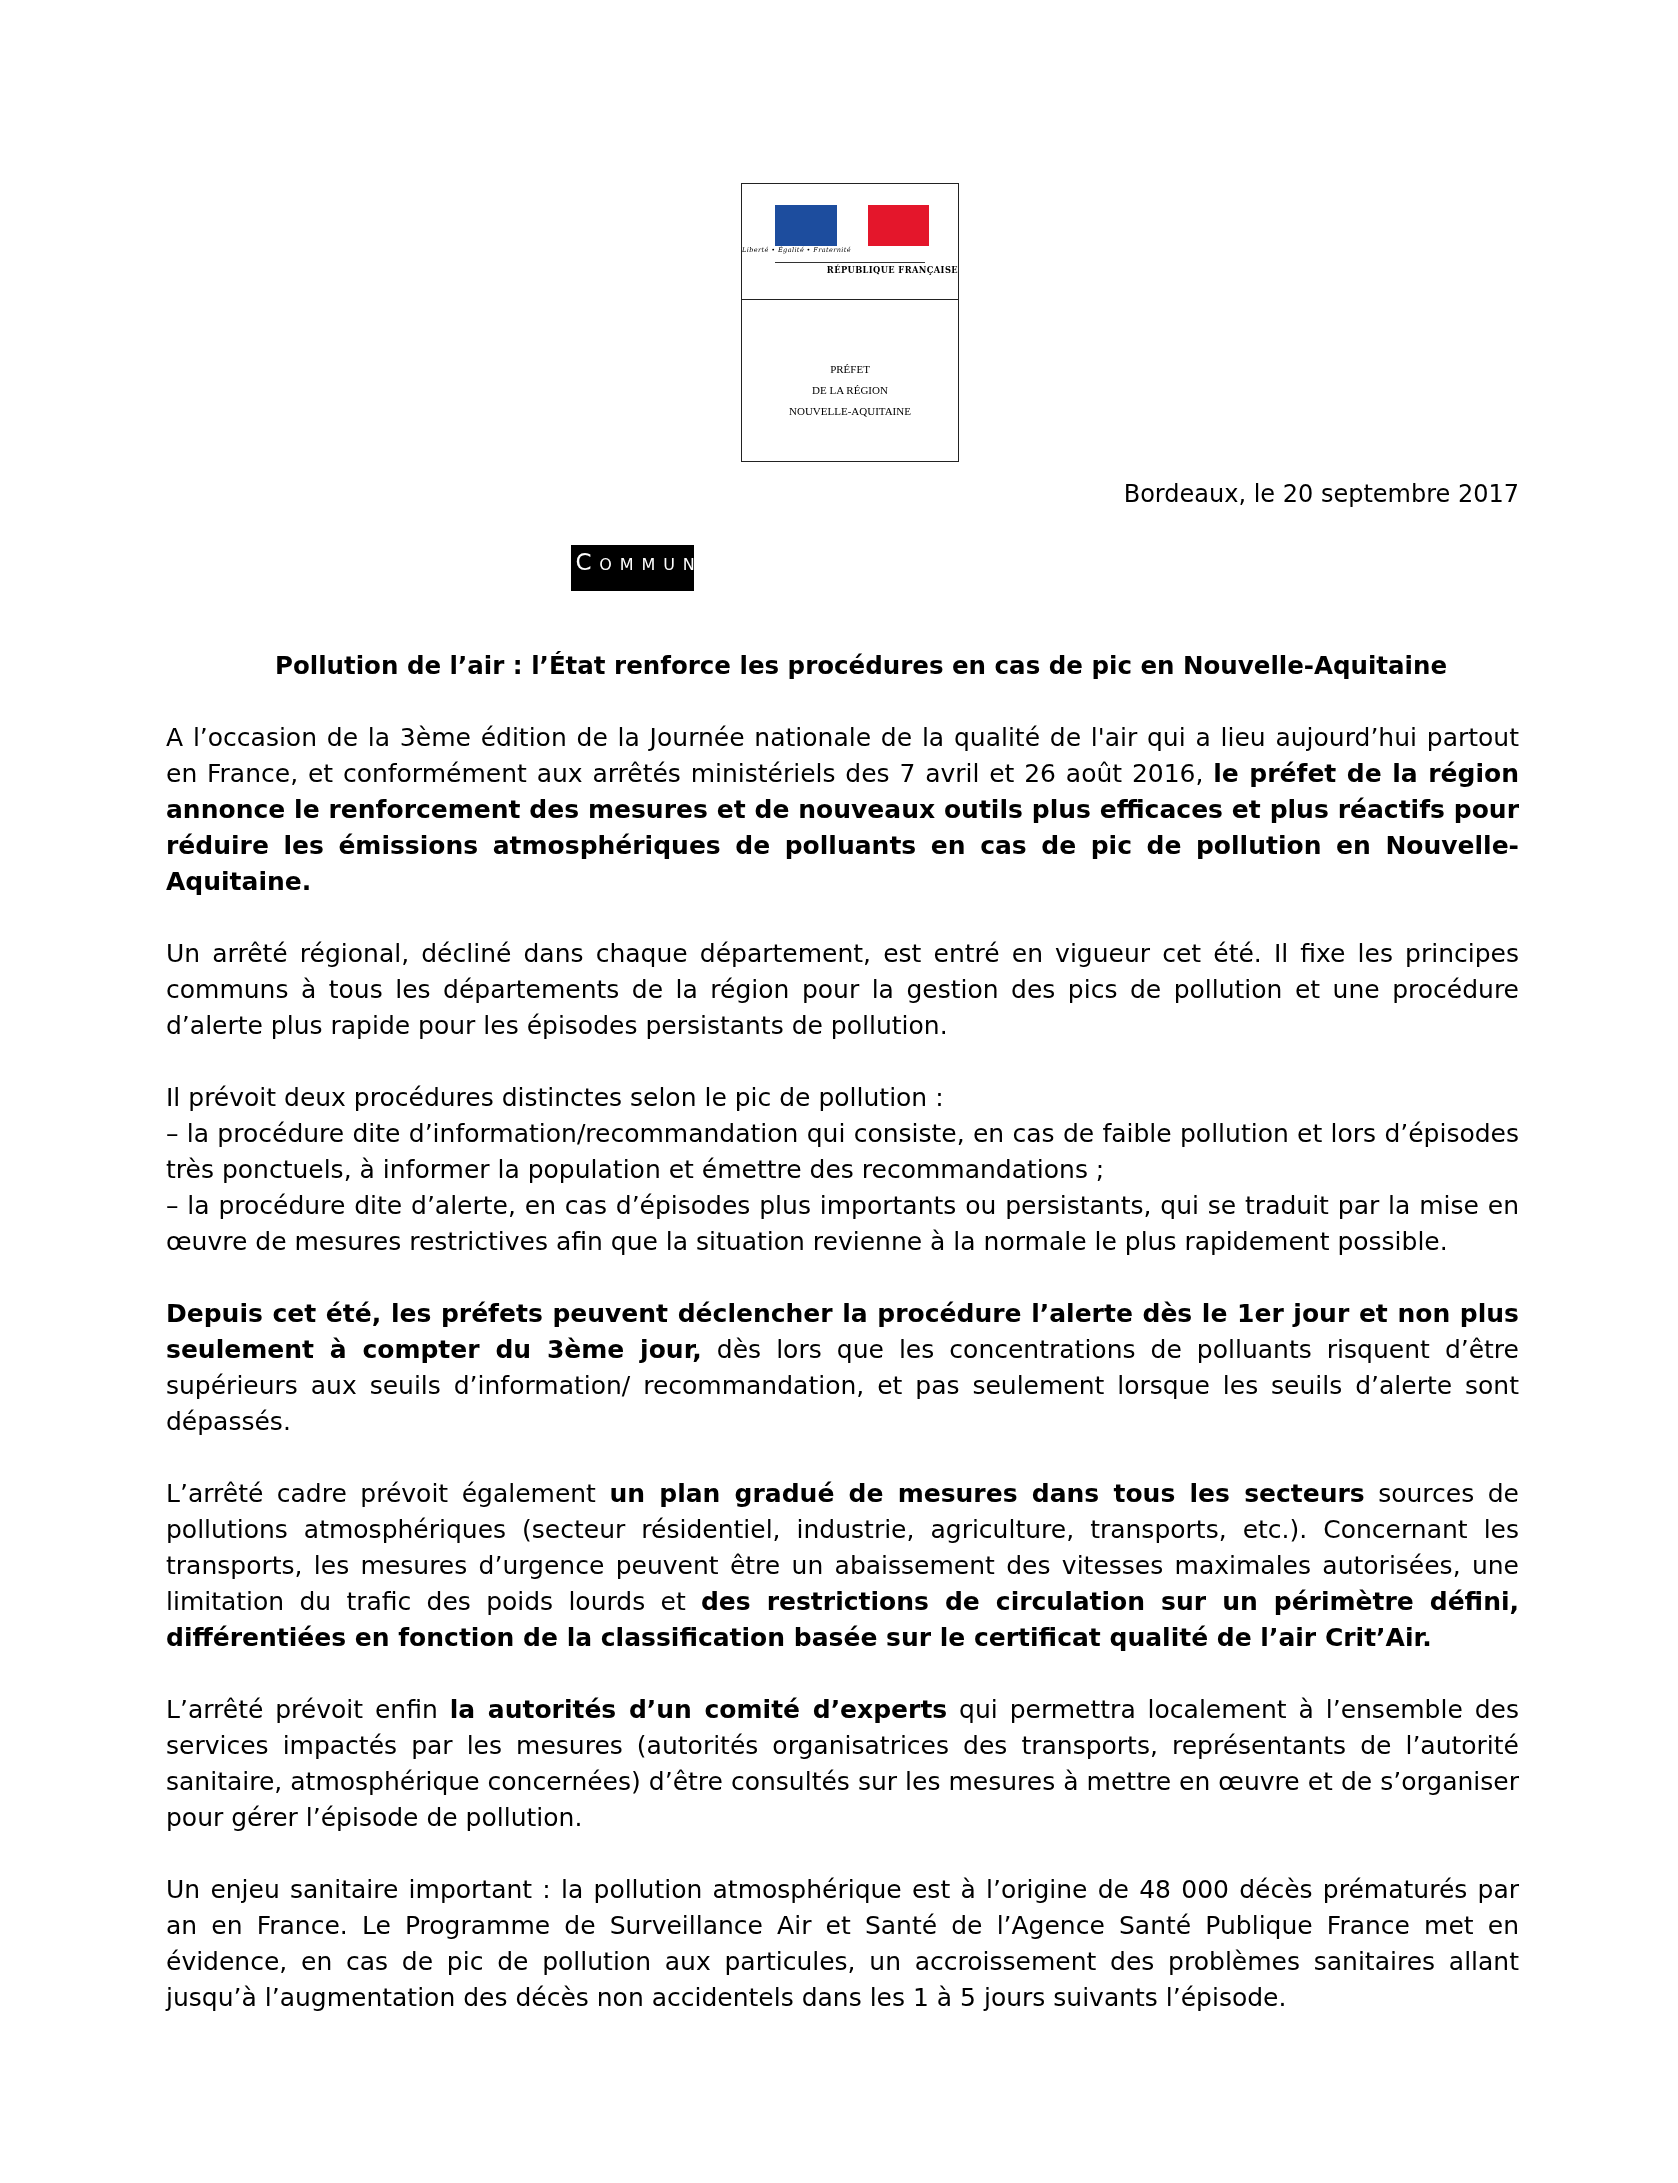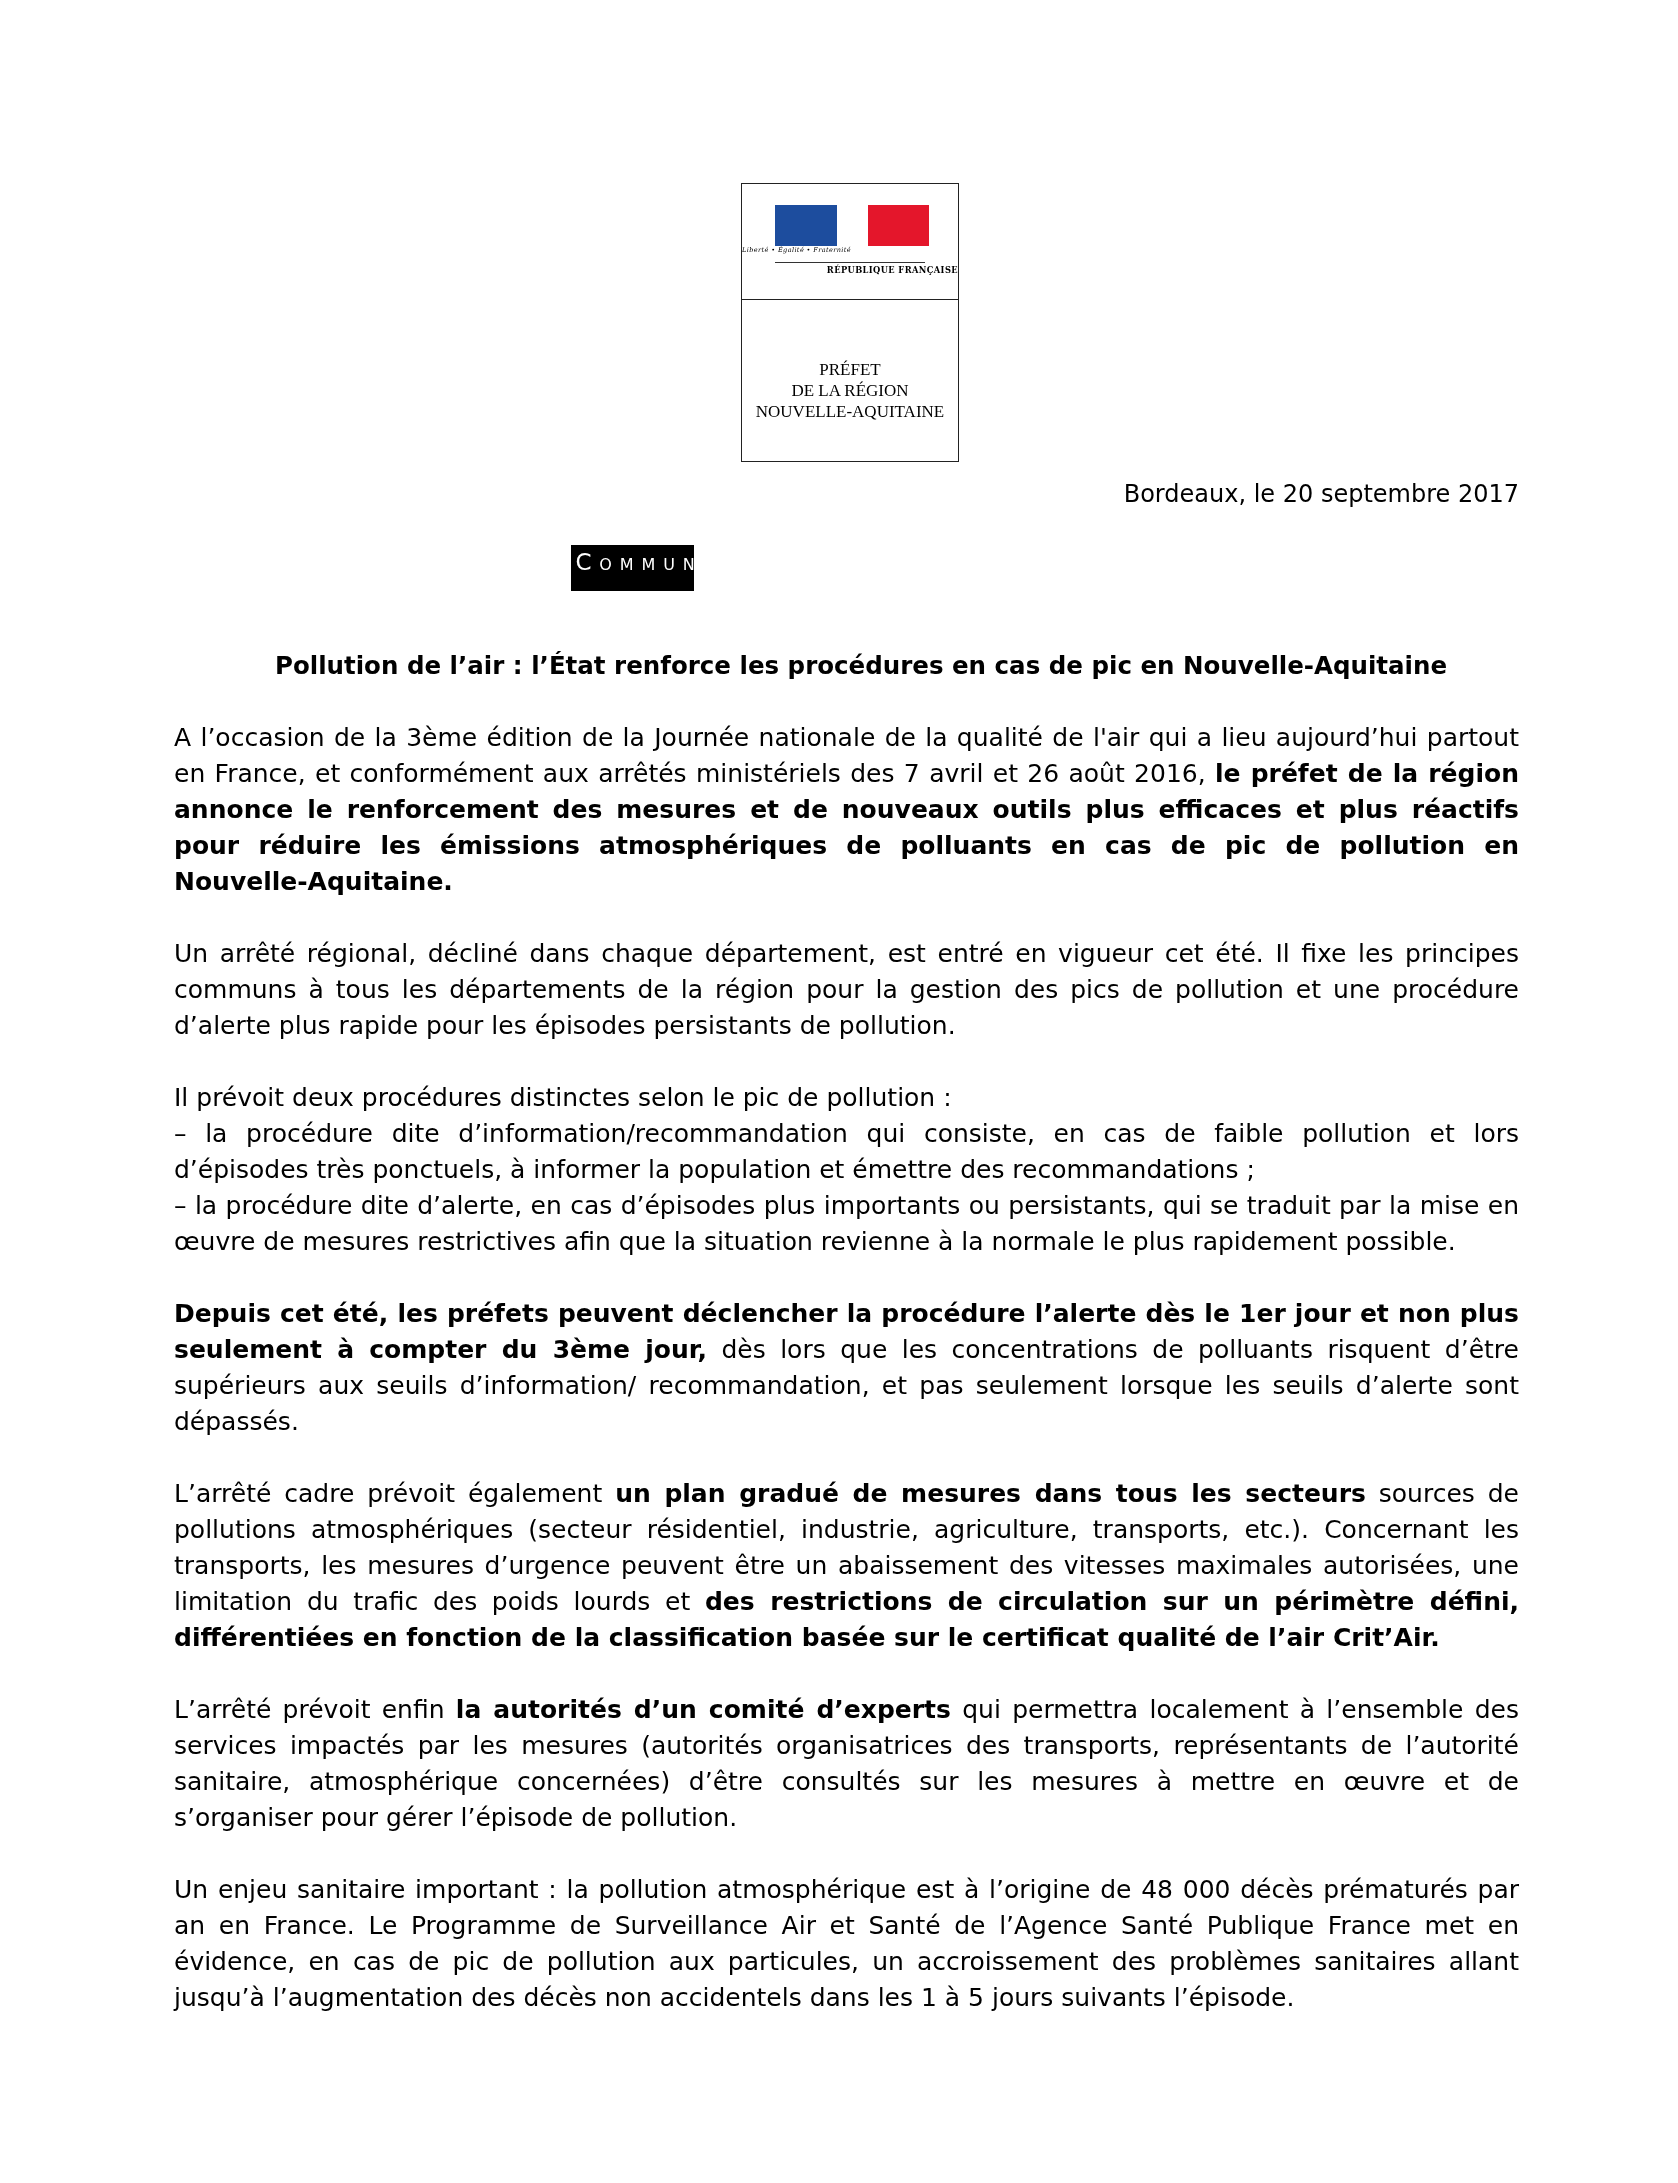--- a/index.html
+++ b/index.html
@@ -6,26 +6,26 @@
   body { width:1678px; height:2375px; position:relative; overflow:hidden; font-family:"DejaVu Sans", sans-serif; color:#000; }
   .logo-box { position:absolute; left:741px; top:183px; width:218px; height:279px; border:1.7px solid #222; box-sizing:border-box; }
   .logo-top { position:absolute; left:0; top:0; right:0; height:115px; border-bottom:1.7px solid #222; }
   .flag { position:absolute; left:33px; top:21px; width:154px; height:41px; display:flex; }
   .flag .blue { flex:1; background:#1d4d9e; }
   .flag .white { width:31px; background:#fff; }
   .flag .red { flex:1; background:#e4162b; }
   .motto { position:absolute; left:0; right:0; top:62px; text-align:left; font-family:"DejaVu Serif", serif; font-style:italic; font-size:6.5px; letter-spacing:0.4px; }
   .motto-rule { position:absolute; left:33px; right:33px; top:78px; border-top:0.4px solid #333; }
   .republique { position:absolute; left:0; right:0; top:81px; text-align:right; font-family:"DejaVu Serif", serif; font-size:8.3px; font-weight:bold; letter-spacing:0.4px; }
-  .prefet { position:absolute; left:0; right:0; top:175px; text-align:center; font-family:"Liberation Serif", serif; font-size:17px; line-height:21px; }
+  .prefet { position:absolute; left:0; right:0; top:175px; text-align:center; font-family:"Liberation Serif", serif; font-size:11px; line-height:21px; }
   .date { position:absolute; right:159px; top:480px; font-size:24px; }
   .banner { position:absolute; left:571px; top:545px; width:123px; height:46px; background:#000; color:#fff; font-size:23px; letter-spacing:7.9px; white-space:nowrap; overflow:hidden; padding:3.5px 0 0 4.4px; box-sizing:border-box; font-variant:small-caps; }
   .title { position:absolute; left:0; right:0; top:651px; text-align:center; font-size:24.5px; font-weight:bold;margin-left:44px; }
   .body { position:absolute; left:158px; right:159px; top:720px; font-size:25px; line-height:36px; text-align:justify; }
-  .body p { margin:0 0 36px 16px; }
+  .body p { margin:0 0 36px 8px; }
   .body b { font-weight:bold; }
 </style>
 </head>
 <body>
 
 <div class="logo-box">
   <div class="logo-top">
     <div class="flag">
       <div class="blue"></div>
       <div class="white"></div>

